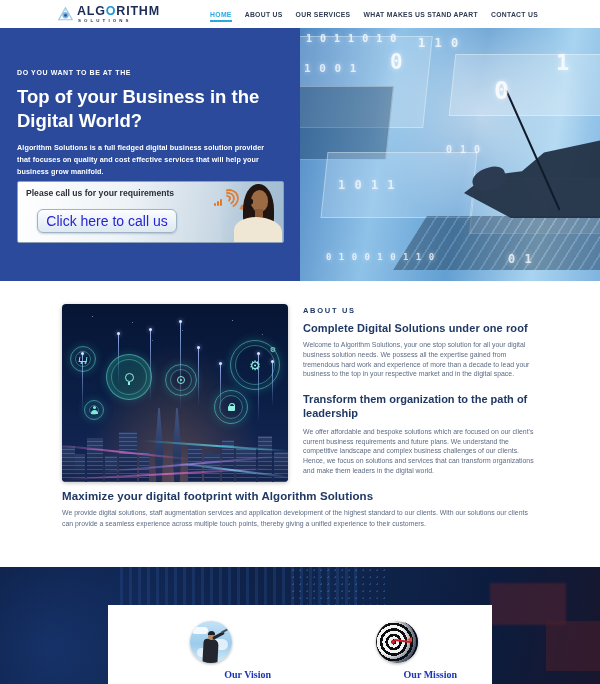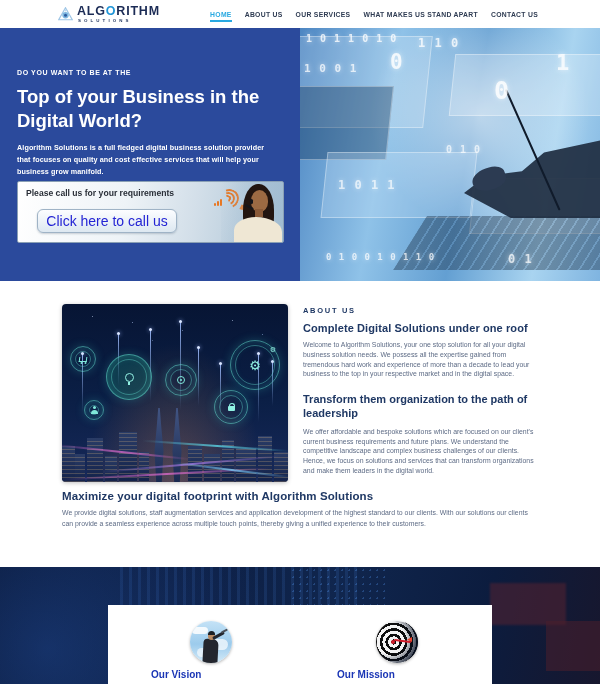--- a/index.html
+++ b/index.html
@@ -147,21 +147,21 @@
   .about-wide .about-p { line-height:1.6; margin-top:5px; }
 
   
   .values { position:absolute; top:567px; left:0; width:600px; height:117px; overflow:hidden; background:linear-gradient(100deg,#081430 0%,#0d1f44 35%,#10264e 55%,#0c1c3e 80%,#17172e 100%); }
   .vb-blue { position:absolute; left:120px; top:0; width:240px; height:44px; background:repeating-linear-gradient(90deg, rgba(70,130,220,.28) 0 3px, transparent 3px 9px); opacity:.55; }
   .vb-dots { position:absolute; left:290px; top:0; width:100px; height:64px; background-image:radial-gradient(rgba(90,160,255,.55) 1px, transparent 1px); background-size:7px 7px; opacity:.5; }
   .vb-red1 { position:absolute; right:34px; top:16px; width:76px; height:42px; background:#5d2330; opacity:.5; filter:blur(1px); }
   .vb-red2 { position:absolute; right:0; top:54px; width:54px; height:50px; background:#4a1f2c; opacity:.55; }
   .vb-glow { position:absolute; inset:0; background:radial-gradient(circle at 8% 70%, rgba(40,90,180,.4), transparent 40%); }
   .values-card { position:absolute; left:108px; top:38px; width:384px; height:90px; background:#fff; }
-  .value-item { position:absolute; top:16px; width:120px; text-align:left; }
+  .value-item { position:absolute; top:16px; width:120px; text-align:right;font-family:Liberation Serif, serif; }
   .vi-1 { left:43px; } .vi-2 { left:229px; }
   .value-circle { width:42px; height:42px; border-radius:50%; margin:0 auto; position:relative; overflow:hidden; box-shadow:0 1px 3px rgba(0,0,0,.3); }
   .value-label { display:inline-block; margin-top:6px; font-size:10px; font-weight:bold; color:#1a35b5; cursor:pointer; }
   
   .vision-circle { background:linear-gradient(180deg,#c4e2f6 0%,#9ccbec 55%,#d4eaf8 100%); }
   .vc-cloud { position:absolute; left:2px; top:6px; width:16px; height:7px; background:#fff; border-radius:6px; opacity:.85; box-shadow:18px 14px 0 2px rgba(255,255,255,.8), 6px 22px 0 1px rgba(255,255,255,.7); }
   .vc-body { position:absolute; left:13px; top:18px; width:15px; height:26px; background:#23262e; border-radius:4px 6px 0 0; transform:rotate(3deg); }
   .vc-head { position:absolute; left:18px; top:11px; width:7px; height:8px; background:#b98a63; border-radius:50%; }
   .vc-hair { position:absolute; left:18px; top:10px; width:7px; height:4px; background:#1c2026; border-radius:4px 4px 0 0; }
   .vc-arm { position:absolute; left:22px; top:13px; width:13px; height:3px; background:#23262e; transform:rotate(-28deg); border-radius:2px; }

